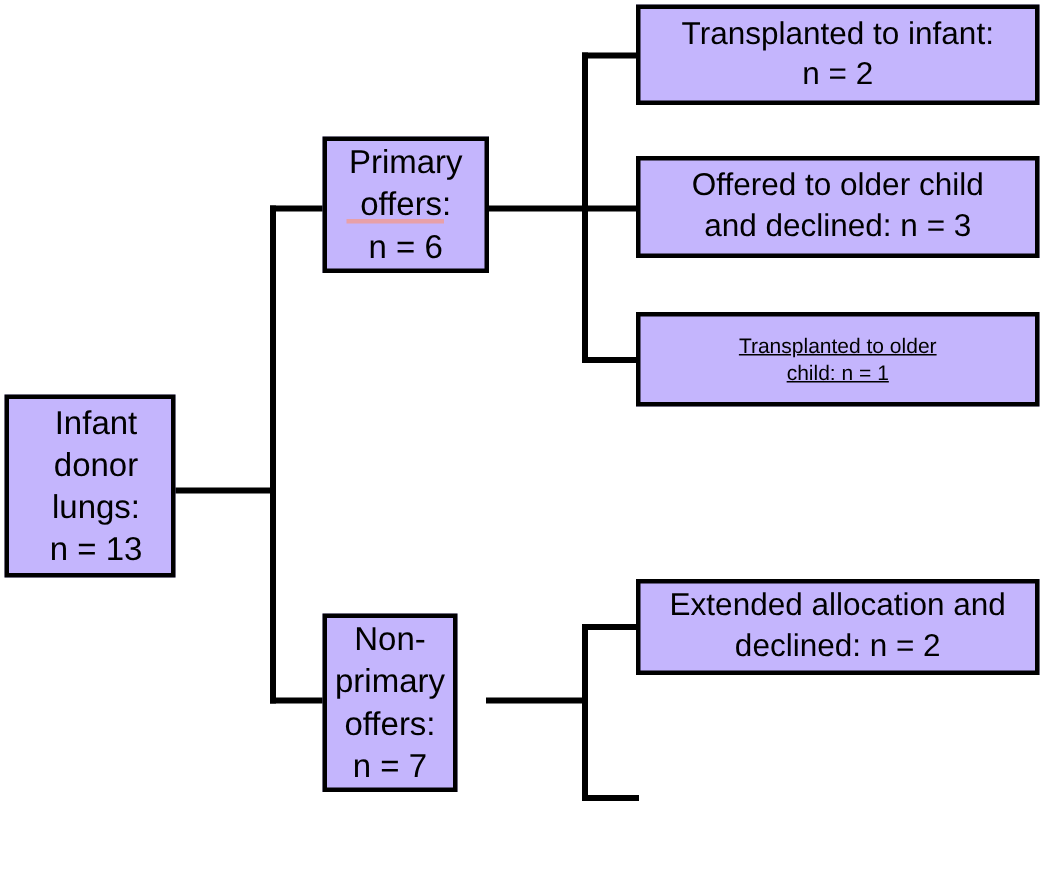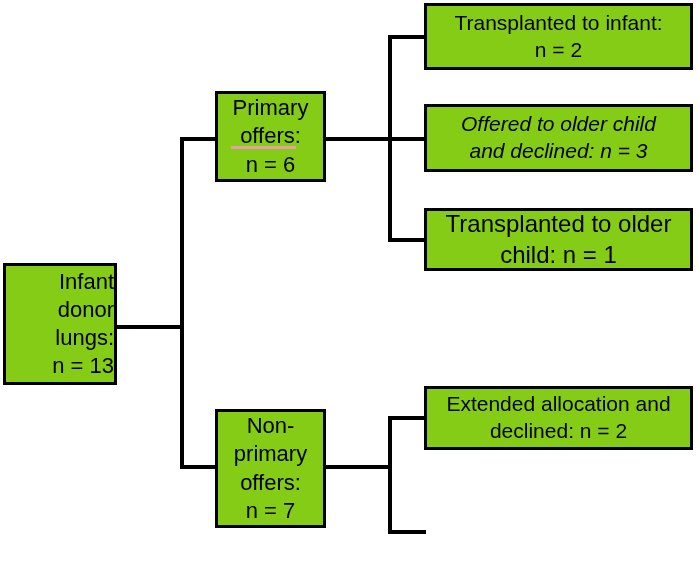--- a/index.html
+++ b/index.html
@@ -11,51 +11,51 @@
     position: relative;
     width: 698px;
     height: 582px;
     background: #ffffff;
     font-family: "Liberation Sans", sans-serif;
     overflow: hidden;
   }
   .node {
     position: absolute;
     box-sizing: border-box;
-    background: #84cc16;
+    background: #c4b5fd;
     border: 3px solid #000000;
     display: flex;
     align-items: center;
     justify-content: center;
     text-align: center;
     color: #000000;
     line-height: 1.28;
     z-index: 2;
   }
   .node .label {
     display: block;
     width: 100%;
     white-space: pre-line;
   }
   
   .node.root {
     justify-content: flex-start;
   }
   .node.root .label {
-    text-align: right;
+    text-align: center;
     padding-left: 8px;
   }
 
   
   #node-root      { left: 3px;   top: 263px; width: 114px; height: 122px; font-size: 22px; }
   #node-primary   { left: 215px; top: 91px;  width: 111px; height: 91px;  font-size: 22px; }
-  #node-nonprimary{ left: 215px; top: 409px; width: 111px; height: 119px; font-size: 22px; }
+  #node-nonprimary{ left: 215px; top: 409px; width: 90px; height: 119px; font-size: 22px; }
   #node-tx-infant { left: 424px; top: 3px;   width: 269px; height: 67px;  font-size: 21px; }
-  #node-offered   { left: 424px; top: 104px; width: 269px; height: 68px;  font-size: 21px; font-style: italic; }
-  #node-tx-older  { left: 424px; top: 208px; width: 269px; height: 63px;  font-size: 24px; }
+  #node-offered   { left: 424px; top: 104px; width: 269px; height: 68px;  font-size: 21px; }
+  #node-tx-older  { left: 424px; top: 208px; width: 269px; height: 63px;  font-size: 14px; text-decoration: underline; }
   #node-extended  { left: 424px; top: 386px; width: 269px; height: 64px;  font-size: 21px; text-align: center; }
   #node-competitive{left: 424px; top: 485px; width: 269px; height: 97px;  font-size: 21px; }
 
   
   .line {
     position: absolute;
     background: #000000;
     z-index: 1;
   }
   .line.h { height: 4px; }

